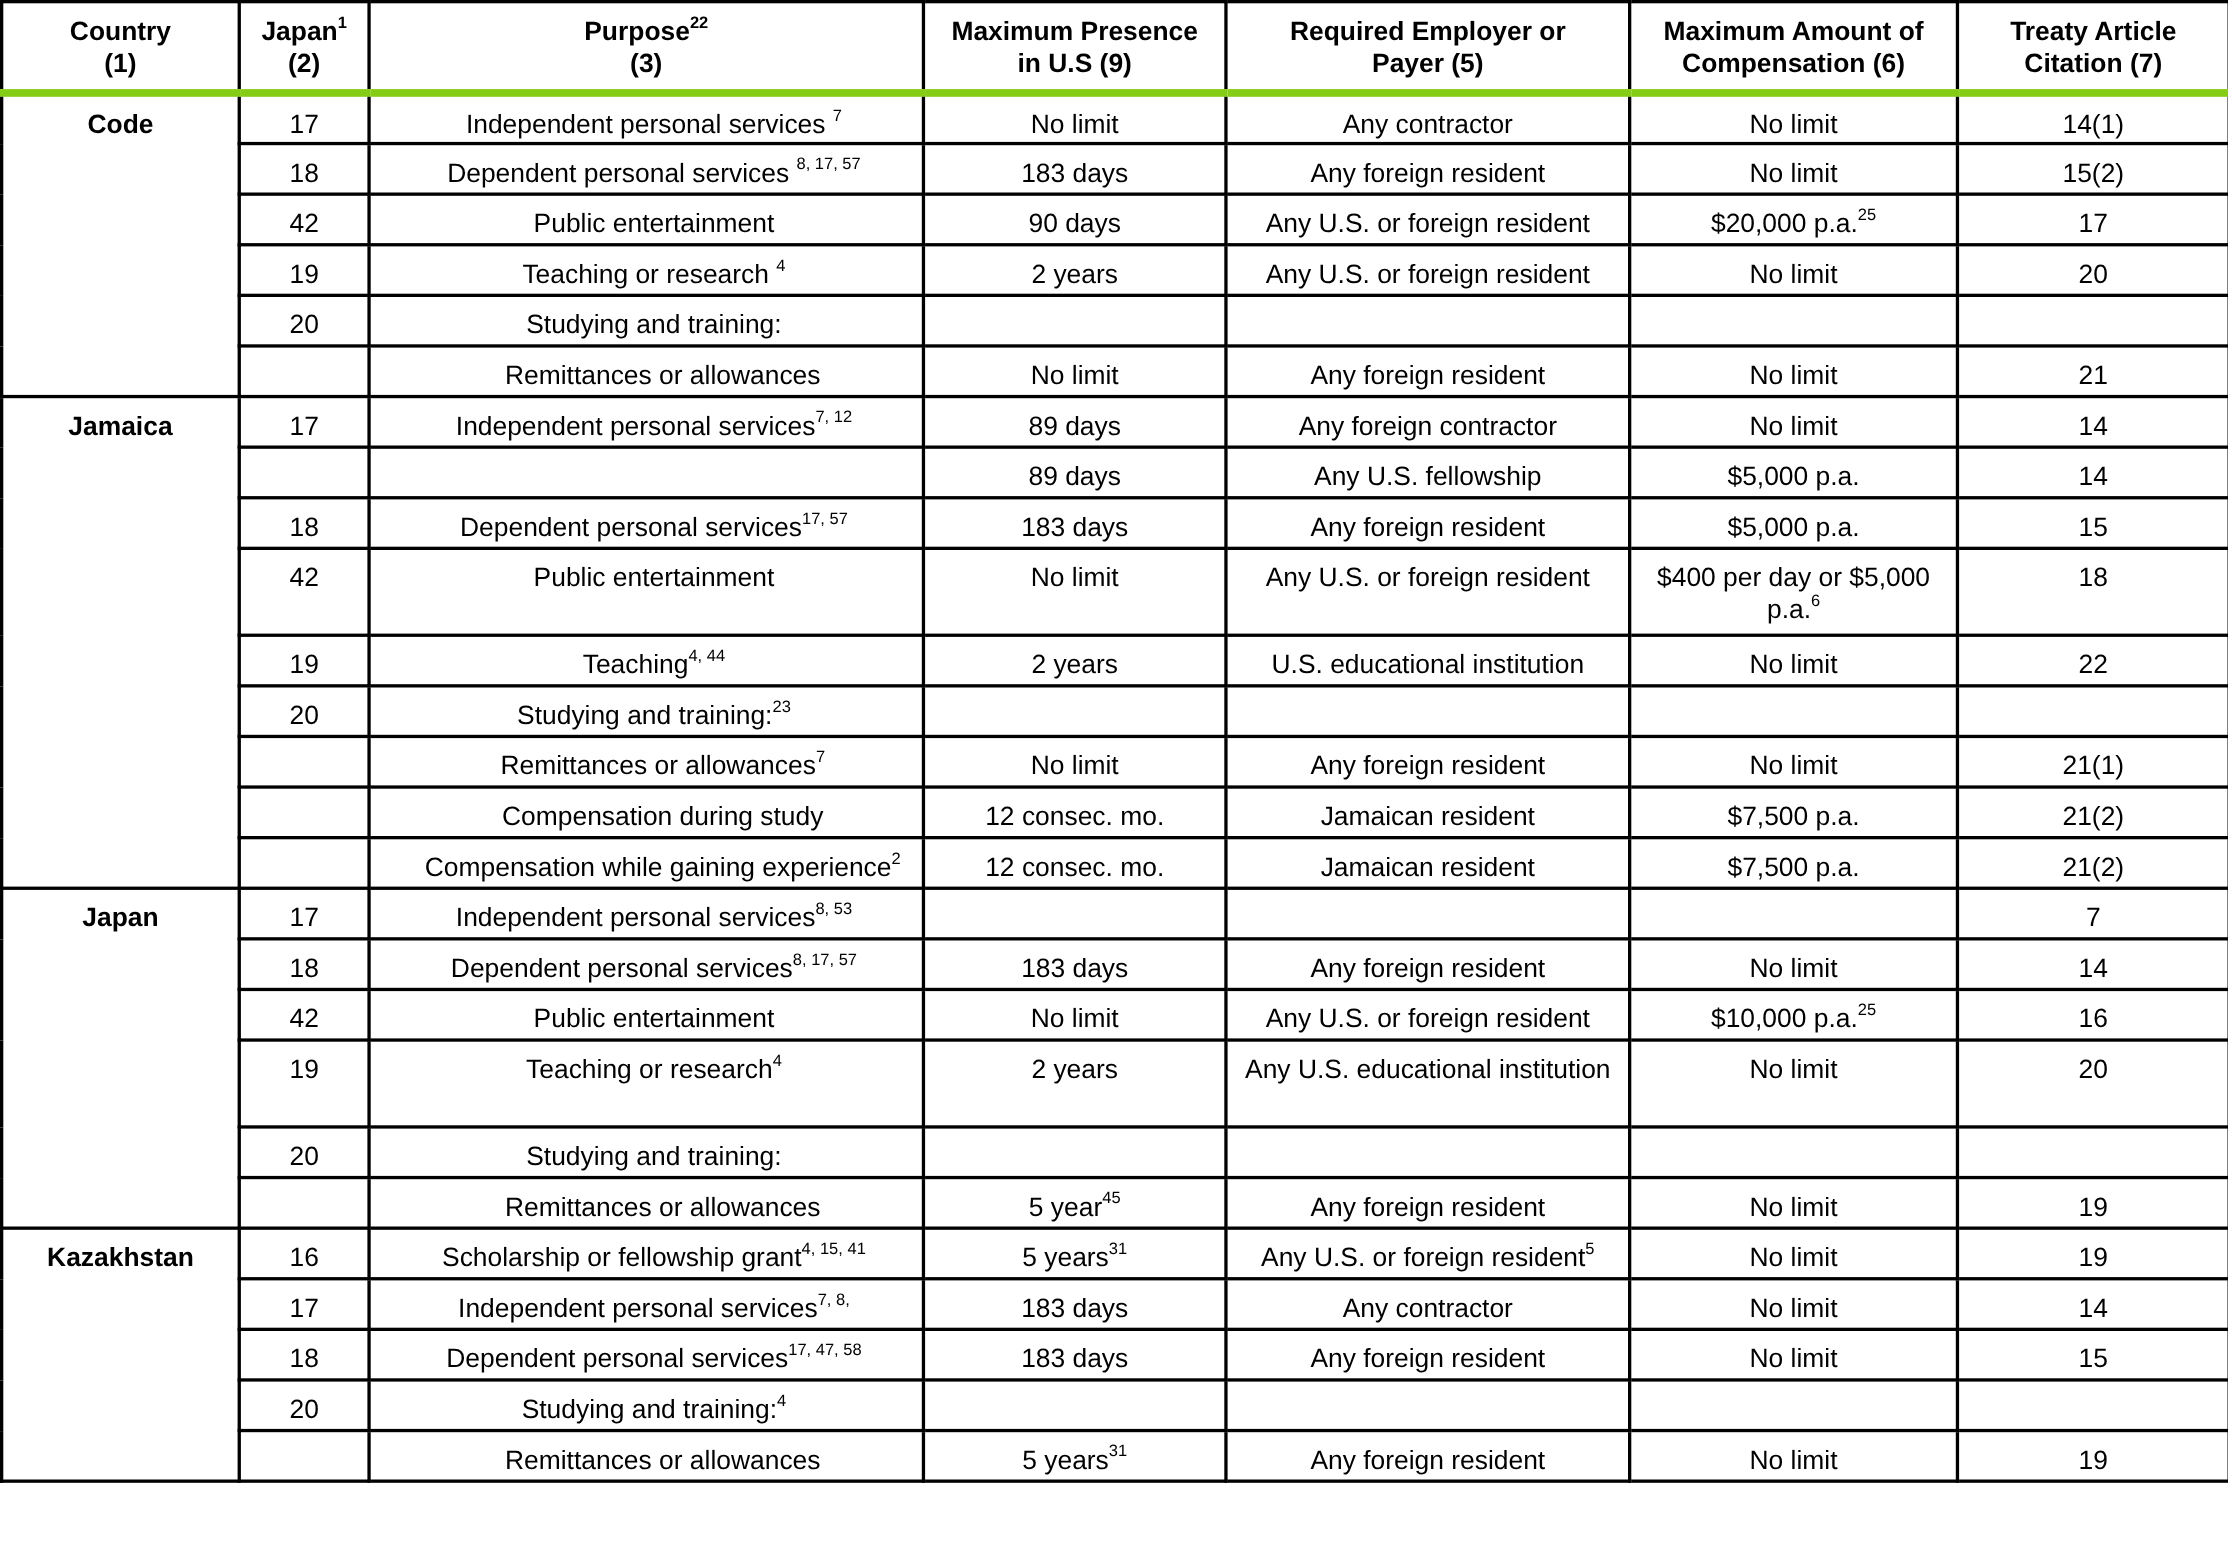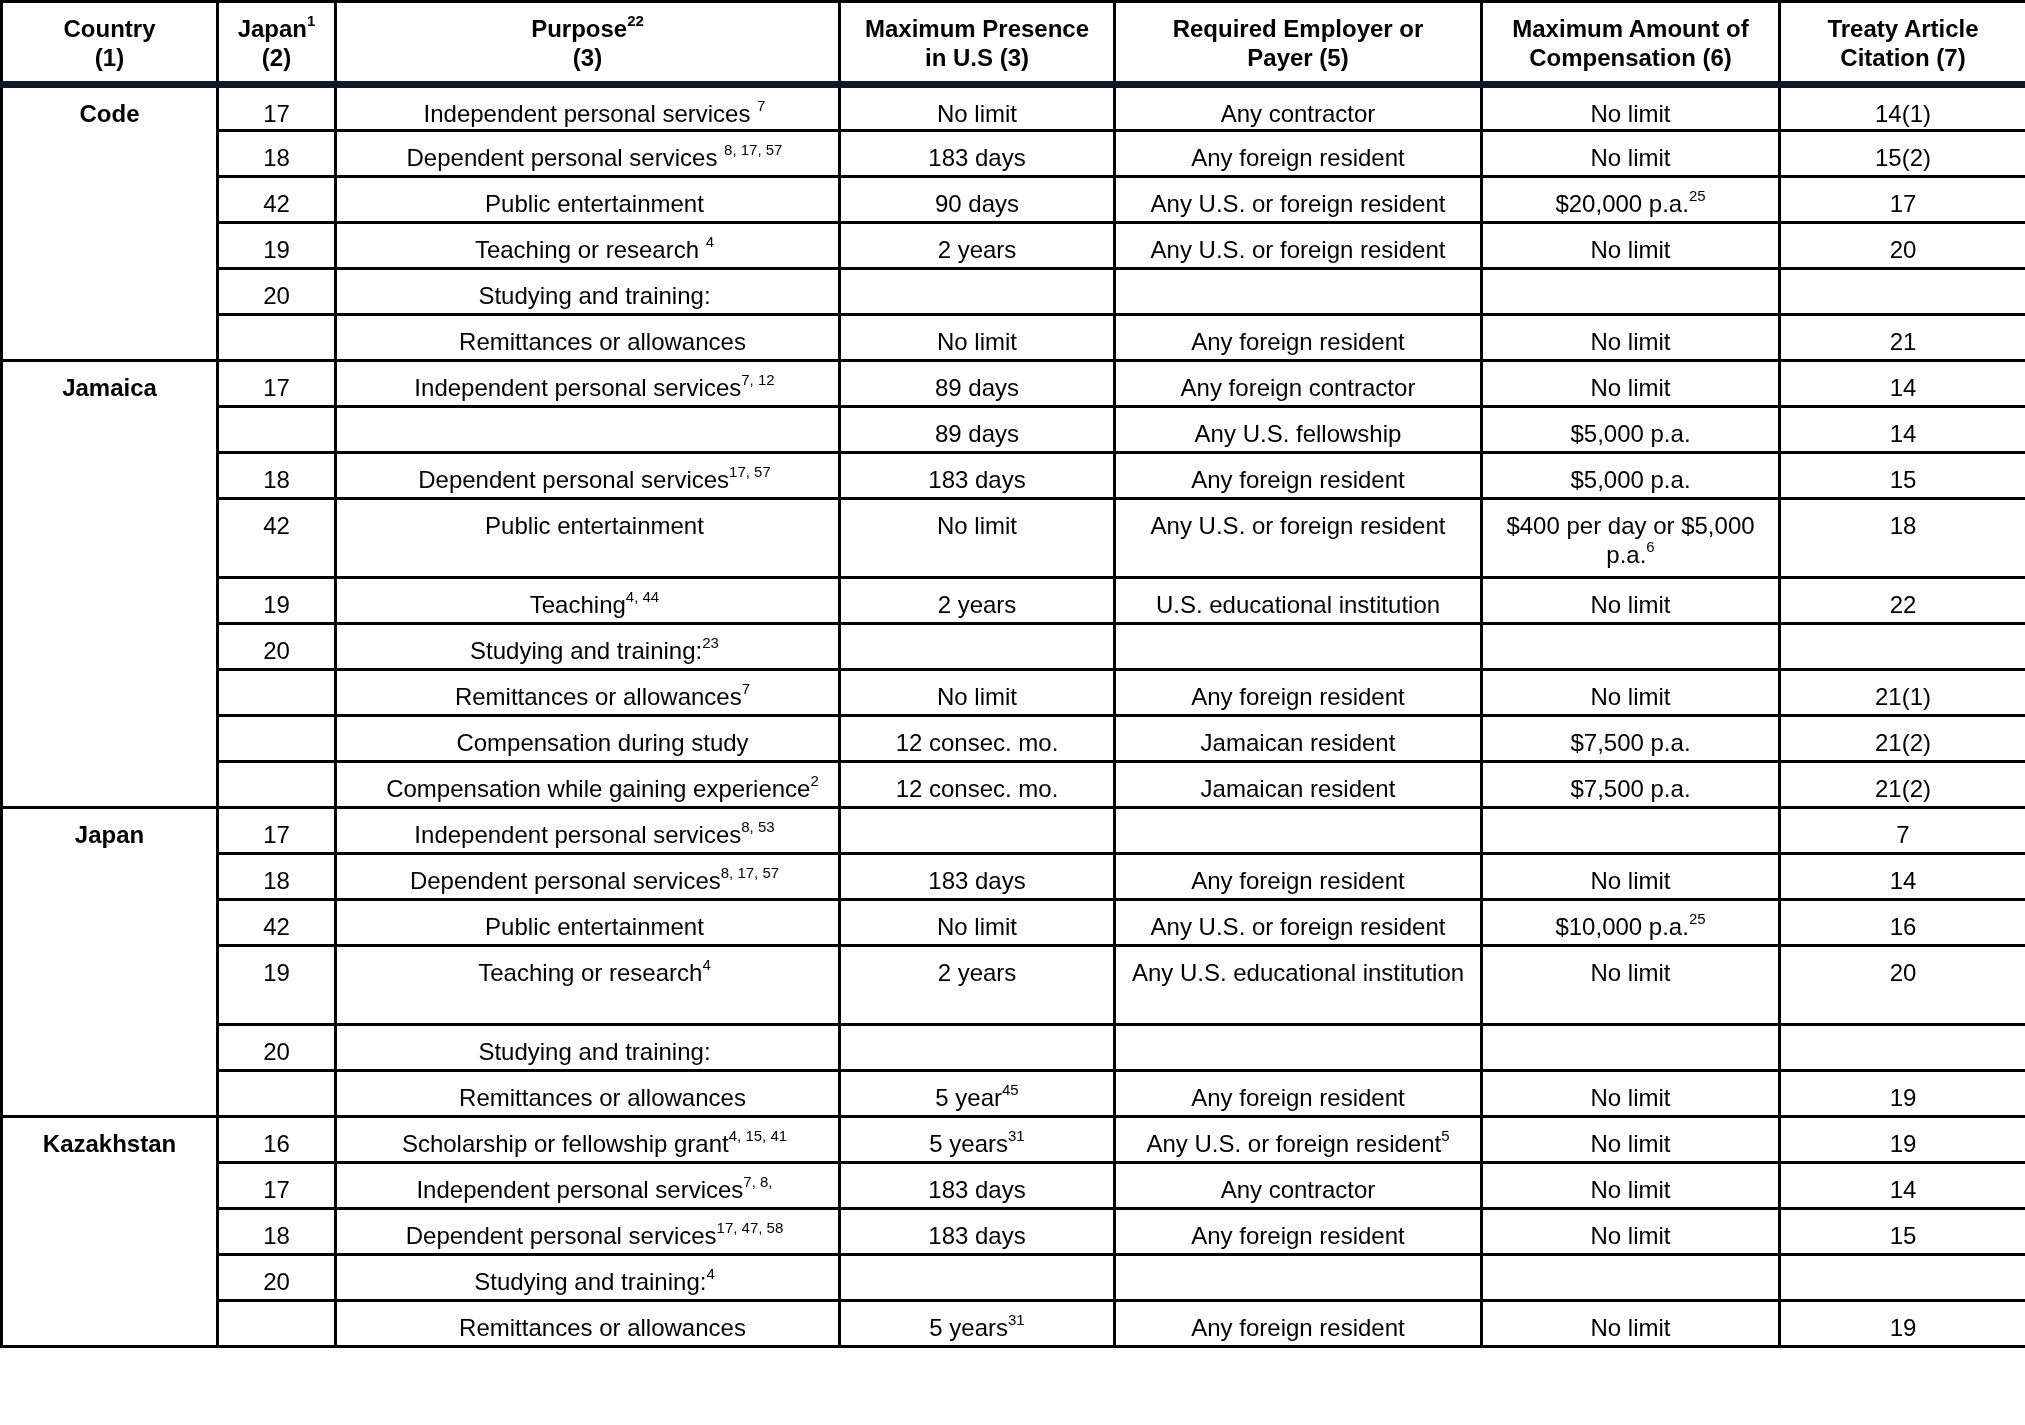--- a/index.html
+++ b/index.html
@@ -6,21 +6,21 @@
   body { width:2025px; height:1425px; overflow:hidden; font-family:"Liberation Sans", sans-serif; color:#000; }
   table.treaty { border-collapse:collapse; table-layout:fixed; width:2025px; position:absolute; left:0; top:0; }
   table.treaty col.c1 { width:216px; }
   table.treaty col.c2 { width:118px; }
   table.treaty col.c3 { width:504px; }
   table.treaty col.c4 { width:275px; }
   table.treaty col.c5 { width:367px; }
   table.treaty col.c6 { width:298px; }
   table.treaty col.c7 { width:247px; }
   th, td { border:3px solid #000; padding:0; vertical-align:top; font-size:24px; line-height:29px; }
-  thead th { font-weight:bold; text-align:center; vertical-align:middle; height:76px; border-bottom:7px solid #0f172a; padding-top:2px; }
+  thead th { font-weight:bold; text-align:center; vertical-align:middle; height:76px; border-bottom:7px solid #84cc16; padding-top:2px; }
   td { height:46px; padding-top:11px; box-sizing:border-box; text-align:center; }
   td.purpose { text-align:center; padding-left:14px; }
   td.purpose.sub { padding-left:30px; }
   td.country { font-weight:bold; }
   tr.tall td { height:79px; }
   sup { font-size:15px; line-height:0; vertical-align:super; position:relative; top:-2px; }
 </style>
 </head>
 <body>
 
@@ -32,21 +32,21 @@
       <col class="c4">
       <col class="c5">
       <col class="c6">
       <col class="c7">
   </colgroup>
   <thead>
     <tr id="header-row">
         <th><span>Country</span><sup></sup><br><span>(1)</span></th>
         <th><span>Japan</span><sup>1</sup><br><span>(2)</span></th>
         <th><span>Purpose</span><sup>22</sup><br><span>(3)</span></th>
-        <th><span>Maximum Presence</span><sup></sup><br><span>in U.S (3)</span></th>
+        <th><span>Maximum Presence</span><sup></sup><br><span>in U.S (9)</span></th>
         <th><span>Required Employer or</span><sup></sup><br><span>Payer (5)</span></th>
         <th><span>Maximum Amount of</span><sup></sup><br><span>Compensation (6)</span></th>
         <th><span>Treaty Article</span><sup></sup><br><span>Citation (7)</span></th>
       </tr>
   </thead>
   <tbody id="table-body">
       <tr>
         <td class="country" rowspan="6">Code</td>
         <td><span>17</span></td>
         <td class="purpose"><span>Independent personal services </span><sup>7</sup></td>

